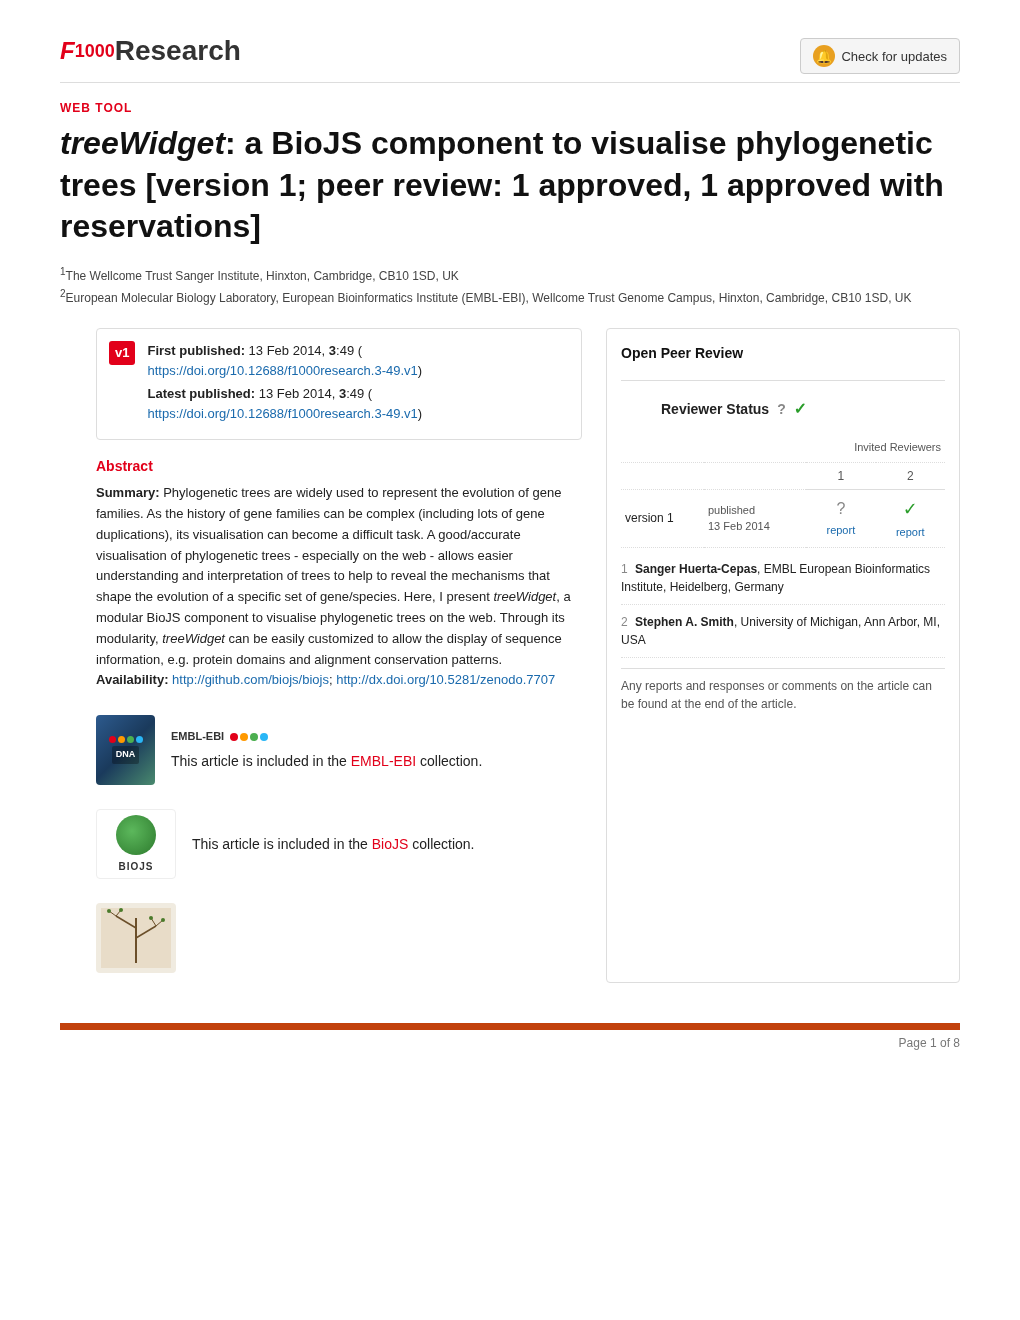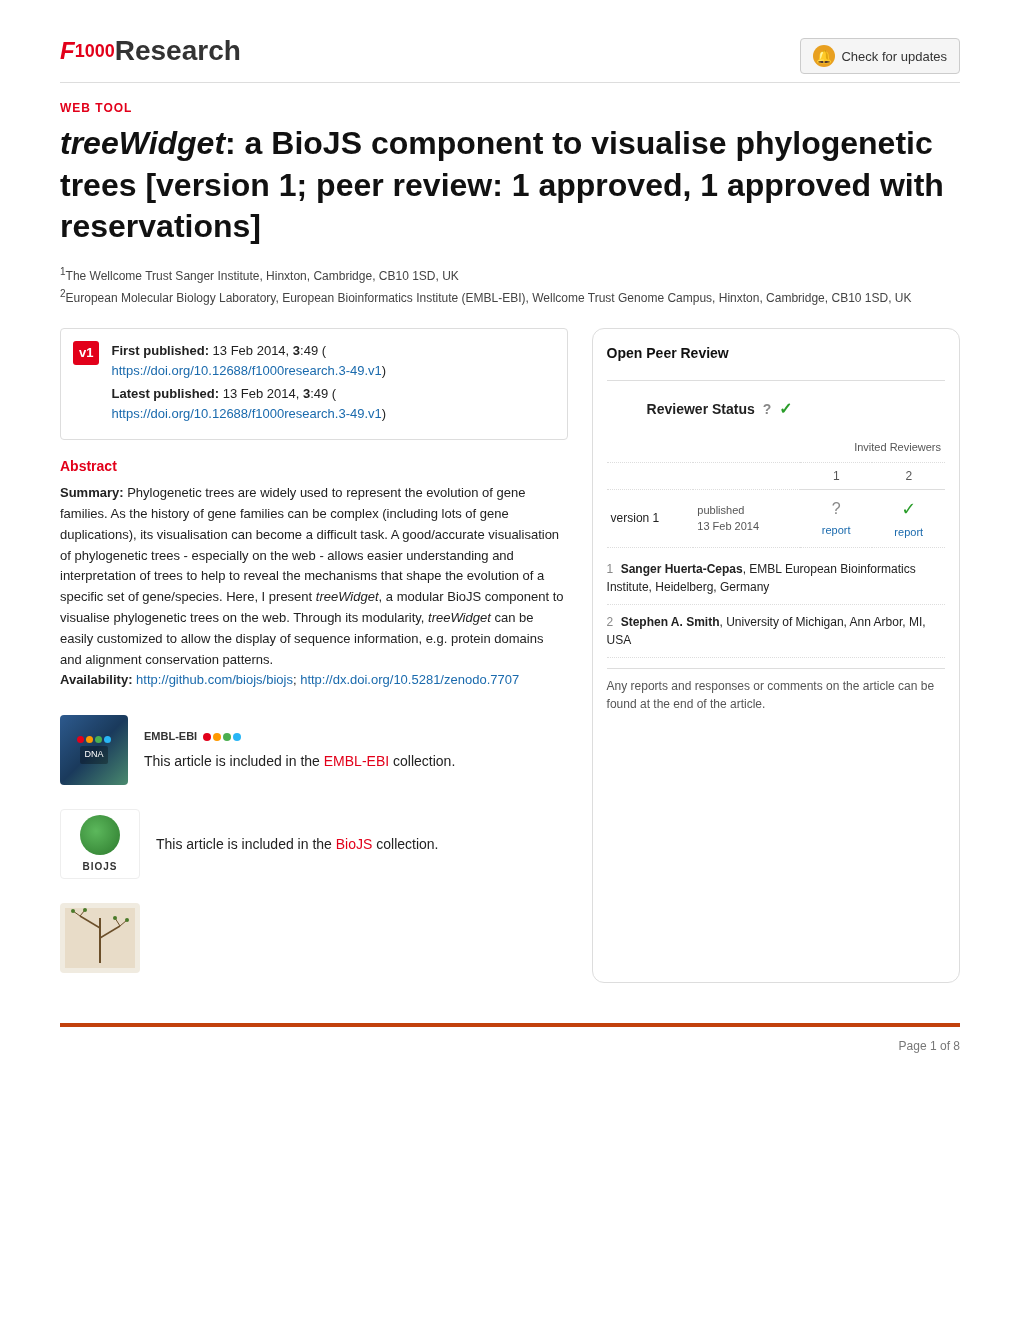--- a/index.html
+++ b/index.html
@@ -117,28 +117,29 @@
       line-height: 1.6;
     }
     .affiliations sup {
       font-size: 10px;
     }
     
     .two-col {
       display: flex;
       gap: 24px;
       margin-top: 10px;
+      margin-left: 36px;
     }
     .left-col {
       flex: 1.2;
     }
     .right-col {
       flex: 0.8;
       border: 1px solid #ddd;
-      border-radius: 12px;
+      border-radius: 4px;
       padding: 14px;
       font-size: 13px;
     }
     
     .pub-info-box {
       border: 1px solid #ddd;
       border-radius: 4px;
       padding: 12px;
       margin-bottom: 16px;
       font-size: 13px;
@@ -293,30 +294,30 @@
     .collection-text {
       font-size: 14px;
       color: #222;
     }
     .collection-text a {
       color: #e2001a;
       text-decoration: none;
     }
     
     .embl-thumb {
-      width: 68px;
+      width: 59px;
       height: 70px;
       background: linear-gradient(135deg, #2d5a8e 0%, #1a3a5c 50%, #4a8a6e 100%);
       border-radius: 4px;
       display: flex;
       align-items: center;
       justify-content: center;
       font-size: 8px;
       color: white;
-      font-weight: normal;
+      font-weight: bold;
       text-align: center;
       flex-direction: column;
     }
     
     .biojs-thumb {
       width: 80px;
       height: 70px;
       background: #fff;
       border-radius: 4px;
       display: flex;
@@ -369,23 +370,23 @@
       display: flex;
       gap: 2px;
     }
     .embl-dot {
       width: 8px;
       height: 8px;
       border-radius: 50%;
     }
     
     .footer {
-      border-top: 4px solid #c2410c;
+      border-top: 7px solid #c2410c;
       margin-top: 40px;
-      padding-top: 10px;
+      padding-top: 4px;
       display: flex;
       justify-content: flex-end;
     }
     .footer-text {
       font-size: 12px;
       color: #777;
     }
     .header-right {
       display: flex;
       flex-direction: column;

